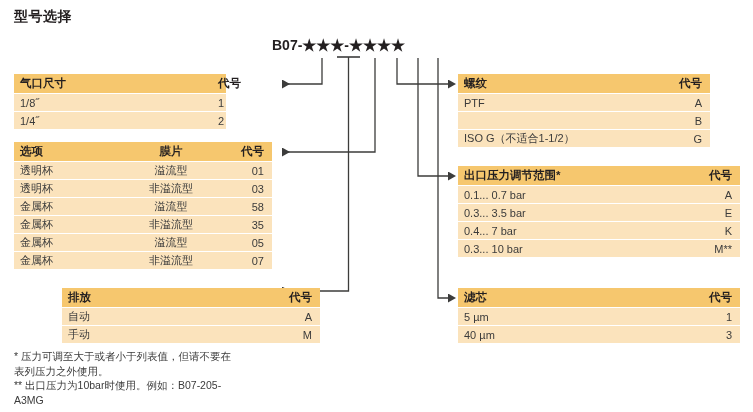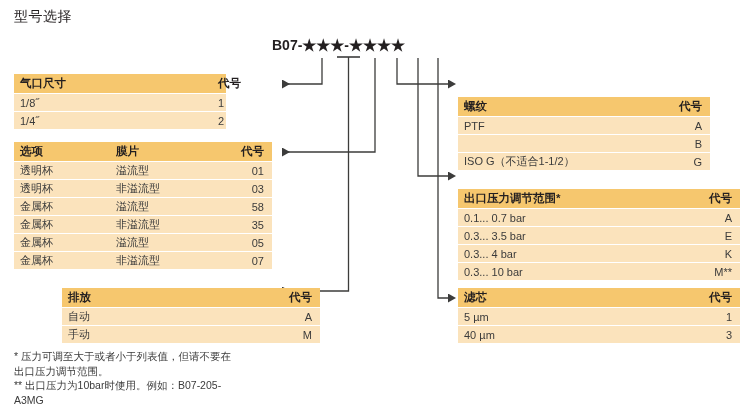--- a/index.html
+++ b/index.html
@@ -10,21 +10,21 @@
     color:#231f20;
     position:relative;
     overflow:hidden;
     -webkit-font-smoothing:antialiased;
   }
   .page{position:relative;width:753px;height:412px;}
 
   
   .page-title{
     position:absolute;left:14px;top:8px;
-    font-size:14px;font-weight:normal;letter-spacing:.5px;
+    font-size:14px;font-weight:bold;letter-spacing:.5px;
     color:#231f20;
   }
 
   
   .model-code{
     position:absolute;left:272px;top:37px;
     font-size:14px;font-weight:bold;letter-spacing:0px;
     color:#231f20;white-space:nowrap;
     font-family:Liberation Sans, sans-serif;
   }
@@ -66,25 +66,25 @@
     font-size:11.5px;font-weight:bold;color:#231f20;
   }
 
   
   #tbl-port   {left:14px;top:74px;width:212px;}
   #tbl-option {left:14px;top:142px;width:258px;}
   #tbl-drain  {left:14px;top:288px;width:258px;padding-left:48px;}
   #tbl-port  .c1{width:198px;}
   #tbl-drain .c1{width:198px;}
   #tbl-option .c1{width:96px;}
-  #tbl-option .c2{width:110px;}
-
-  
-  #tbl-thread  {left:458px;top:74px;width:252px;margin-top:23px;}
-  #tbl-press   {left:458px;top:166px;width:282px;margin-top:23px;}
+  #tbl-option .c2{width:110px;text-align:center;}
+
+  
+  #tbl-thread  {left:458px;top:74px;width:252px;}
+  #tbl-press   {left:458px;top:166px;width:282px;}
   #tbl-filter  {left:458px;top:288px;width:282px;}
   #tbl-thread .c1{width:215px;}
   #tbl-press  .c1{width:215px;}
   #tbl-filter .c1{width:215px;}
 
   
   .footnotes{
     position:absolute;left:14px;top:349px;width:272px;
     font-size:10.5px;line-height:14.5px;color:#3b3b3b;
   }
@@ -224,21 +224,21 @@
     </div>
     <div class="row">
       <div class="c1">0.1... 0.7 bar</div>
       <div class="c3">A</div>
     </div>
     <div class="row">
       <div class="c1">0.3... 3.5 bar</div>
       <div class="c3">E</div>
     </div>
     <div class="row">
-      <div class="c1">0.3... 4 bar</div>
+      <div class="c1">0.4... 7 bar</div>
       <div class="c3">K</div>
     </div>
     <div class="row">
       <div class="c1">0.3... 10 bar</div>
       <div class="c3">M**</div>
     </div>
   </div>
 
   <div class="tbl" id="tbl-filter">
     <div class="row head">
@@ -250,18 +250,18 @@
       <div class="c3">1</div>
     </div>
     <div class="row">
       <div class="c1">40 µm</div>
       <div class="c3">3</div>
     </div>
   </div>
 
   <div class="footnotes">
     <p>* 压力可调至大于或者小于列表值，但请不要在</p>
-    <p>出口压力调节范围。</p>
+    <p>表列压力之外使用。</p>
     <p>** 出口压力为10bar时使用。例如：B07-205-</p>
     <p>A3MG</p>
   </div>
 
 </div>
 
 </body></html>

